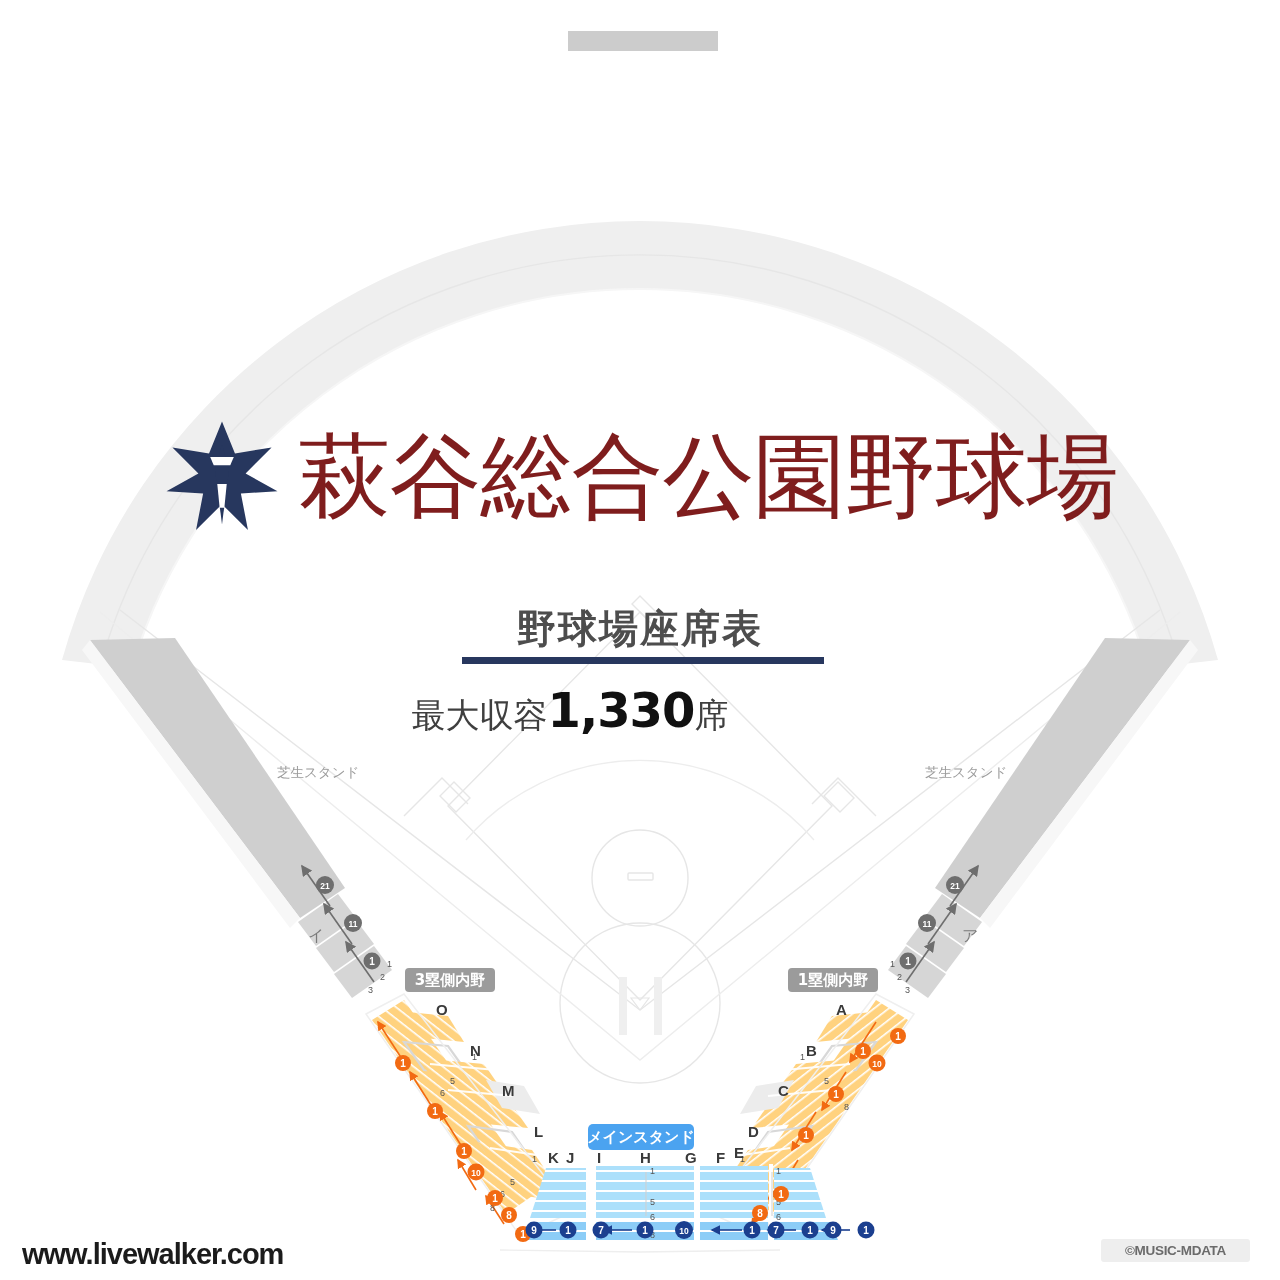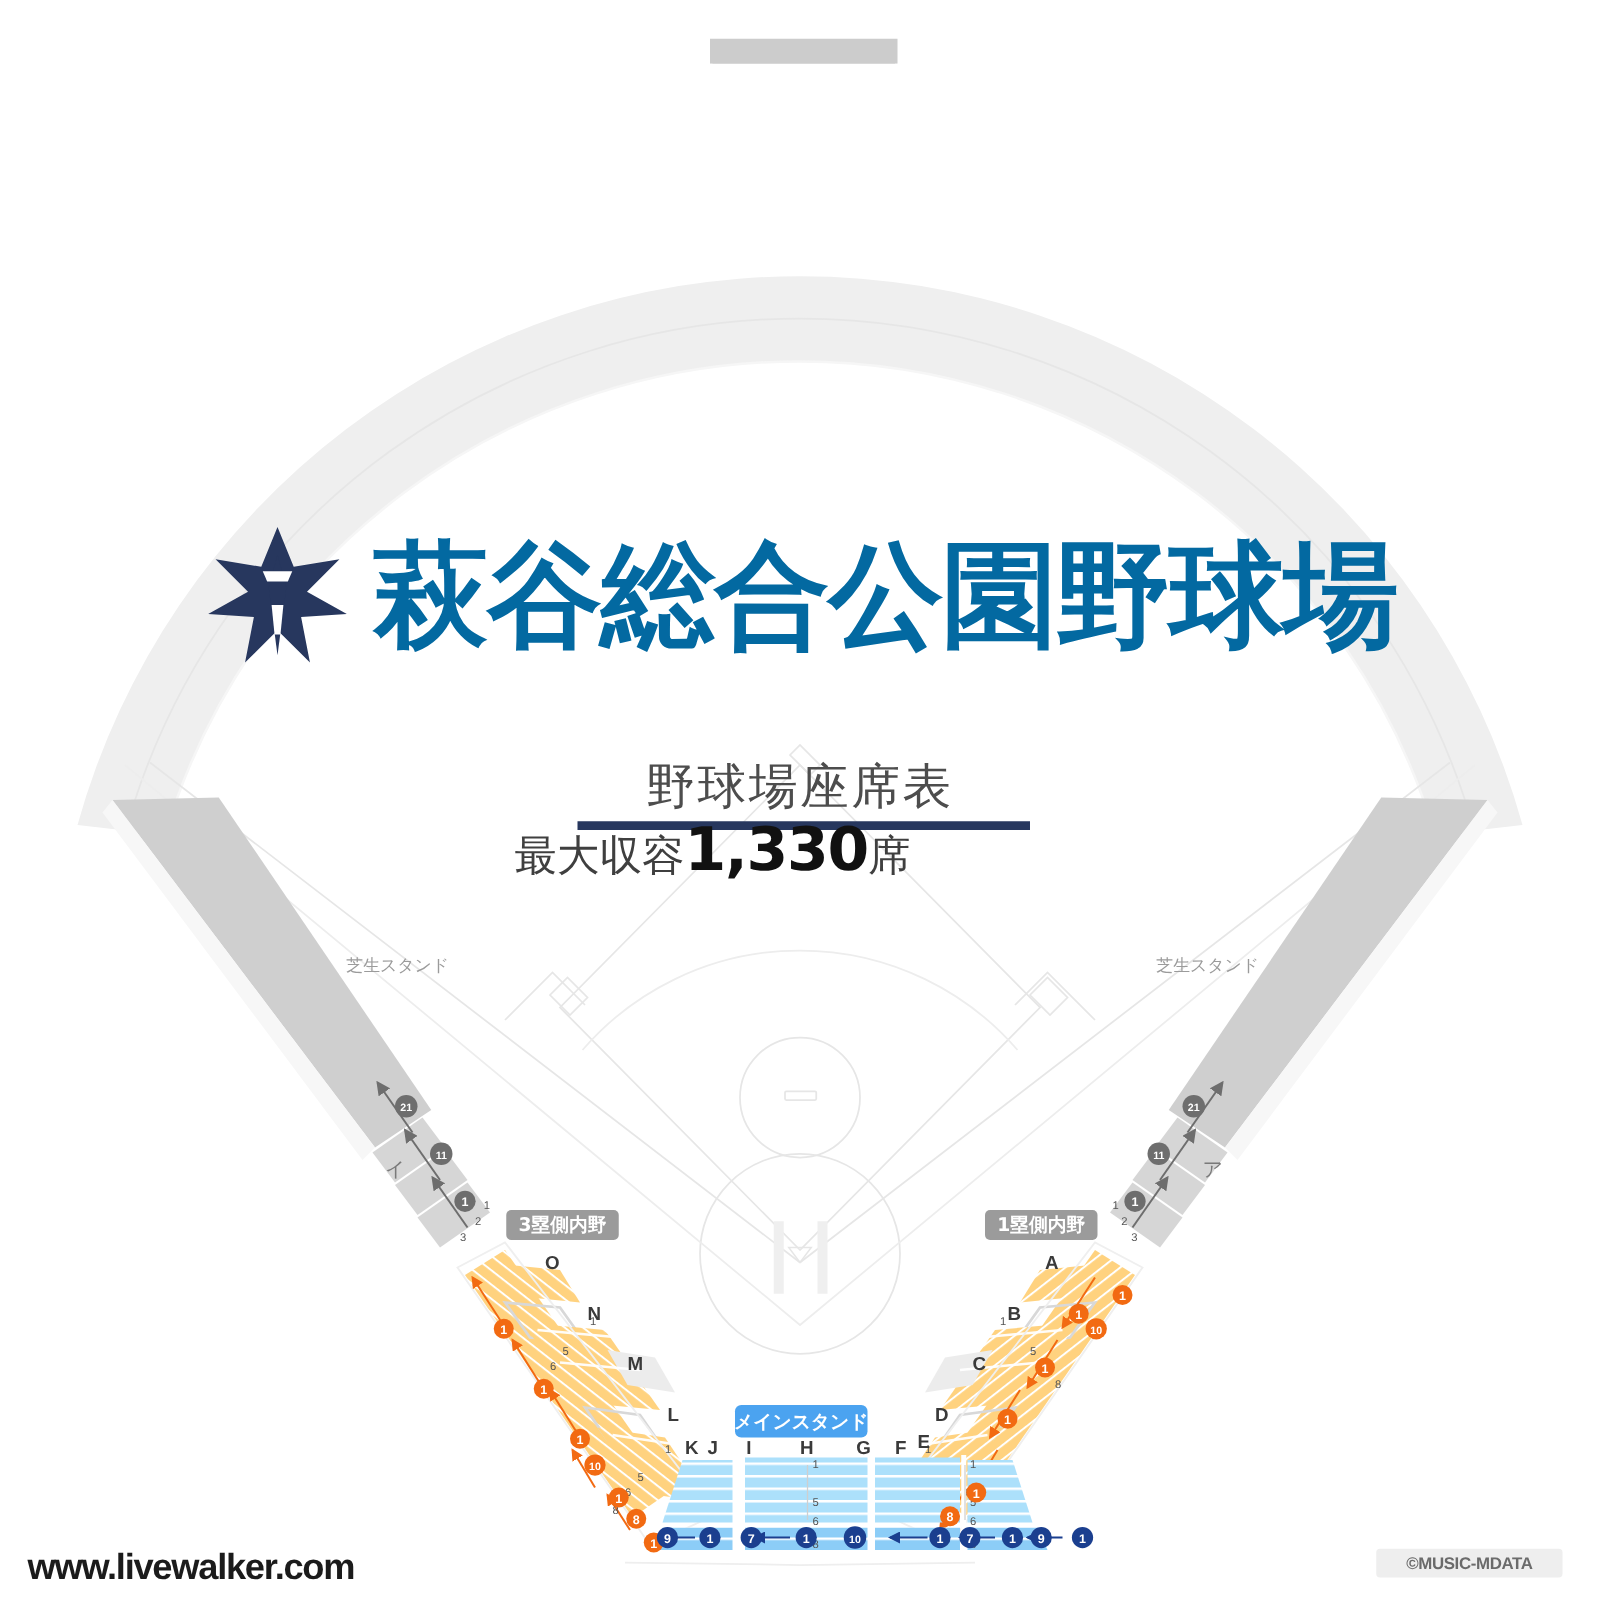--- a/index.html
+++ b/index.html
@@ -13,35 +13,36 @@
   svg#map{position:absolute;left:0;top:0;width:1280px;height:1280px;}
 
   
   .title-wrap{
     position:absolute;left:0;top:418px;width:1280px;
     display:flex;align-items:center;justify-content:center;gap:18px;
     pointer-events:none;
   }
   .logo-mark{width:118px;height:118px;flex:0 0 auto;}
   .venue-title{
-    font-size:92px;font-weight:bold;letter-spacing:-1px;color:#0369a1;
+    font-size:92px;font-weight:normal;letter-spacing:-1px;color:#7f1d1d;
     line-height:1;white-space:nowrap;
     font-family:"DejaVu Sans","Liberation Sans",sans-serif;
   }
   .subtitle{
     position:absolute;left:0;top:602px;width:1280px;text-align:center;
     font-size:39px;color:#4d4d4d;letter-spacing:2px;
     font-family:"DejaVu Sans","Liberation Sans",sans-serif;
+    font-weight:bold;
   }
   .rule{
     position:absolute;left:462px;top:657px;width:362px;height:7px;
     background:#27375e;
   }
   .capacity{
-    position:absolute;left:0;top:652px;width:1140px;text-align:center;
+    position:absolute;left:0;top:682px;width:1140px;text-align:center;
     color:#3f3f3f;font-family:"DejaVu Sans","Liberation Sans",sans-serif;
   }
   .capacity .lbl{font-size:34px;}
   .capacity .num{font-size:48px;font-weight:bold;color:#111;letter-spacing:-1px;}
   .capacity .unit{font-size:34px;}
 
   
   .footer{
     position:absolute;left:0;bottom:0;width:1258px;height:46px;
   }

